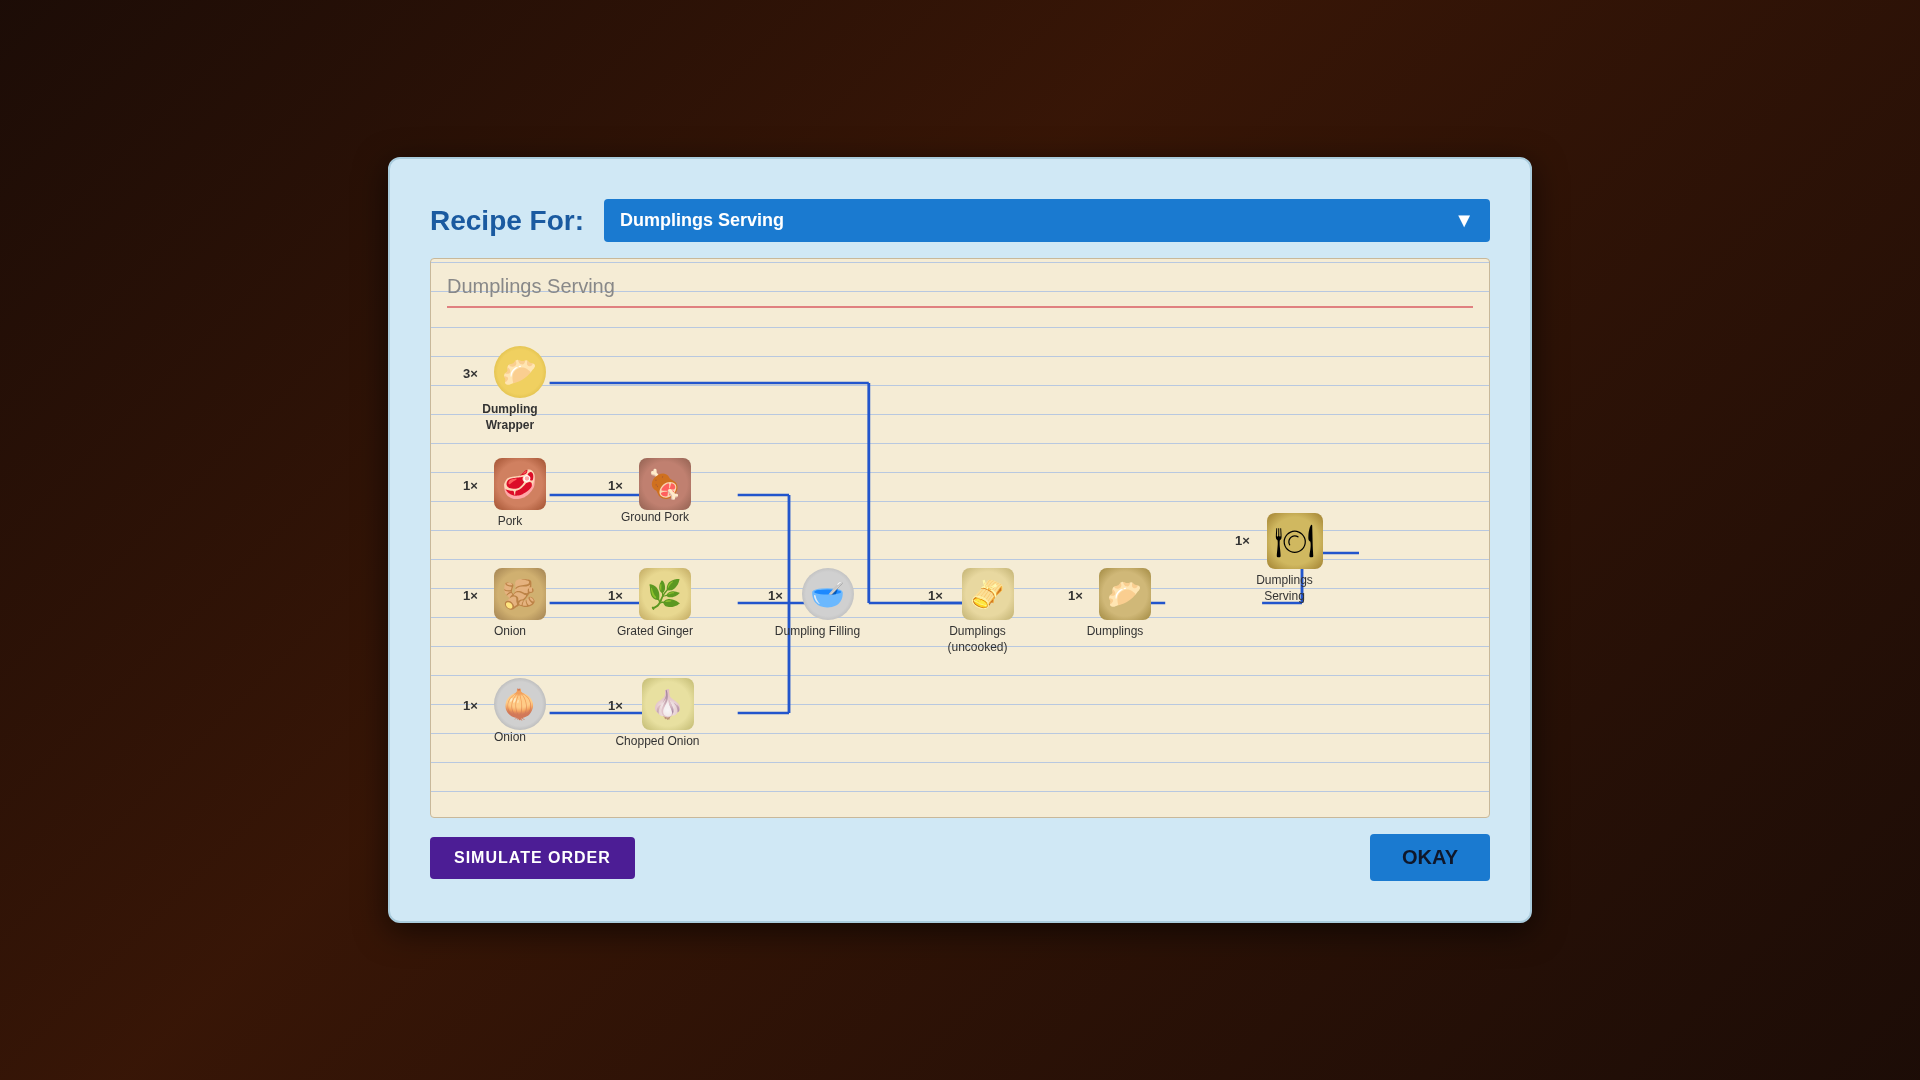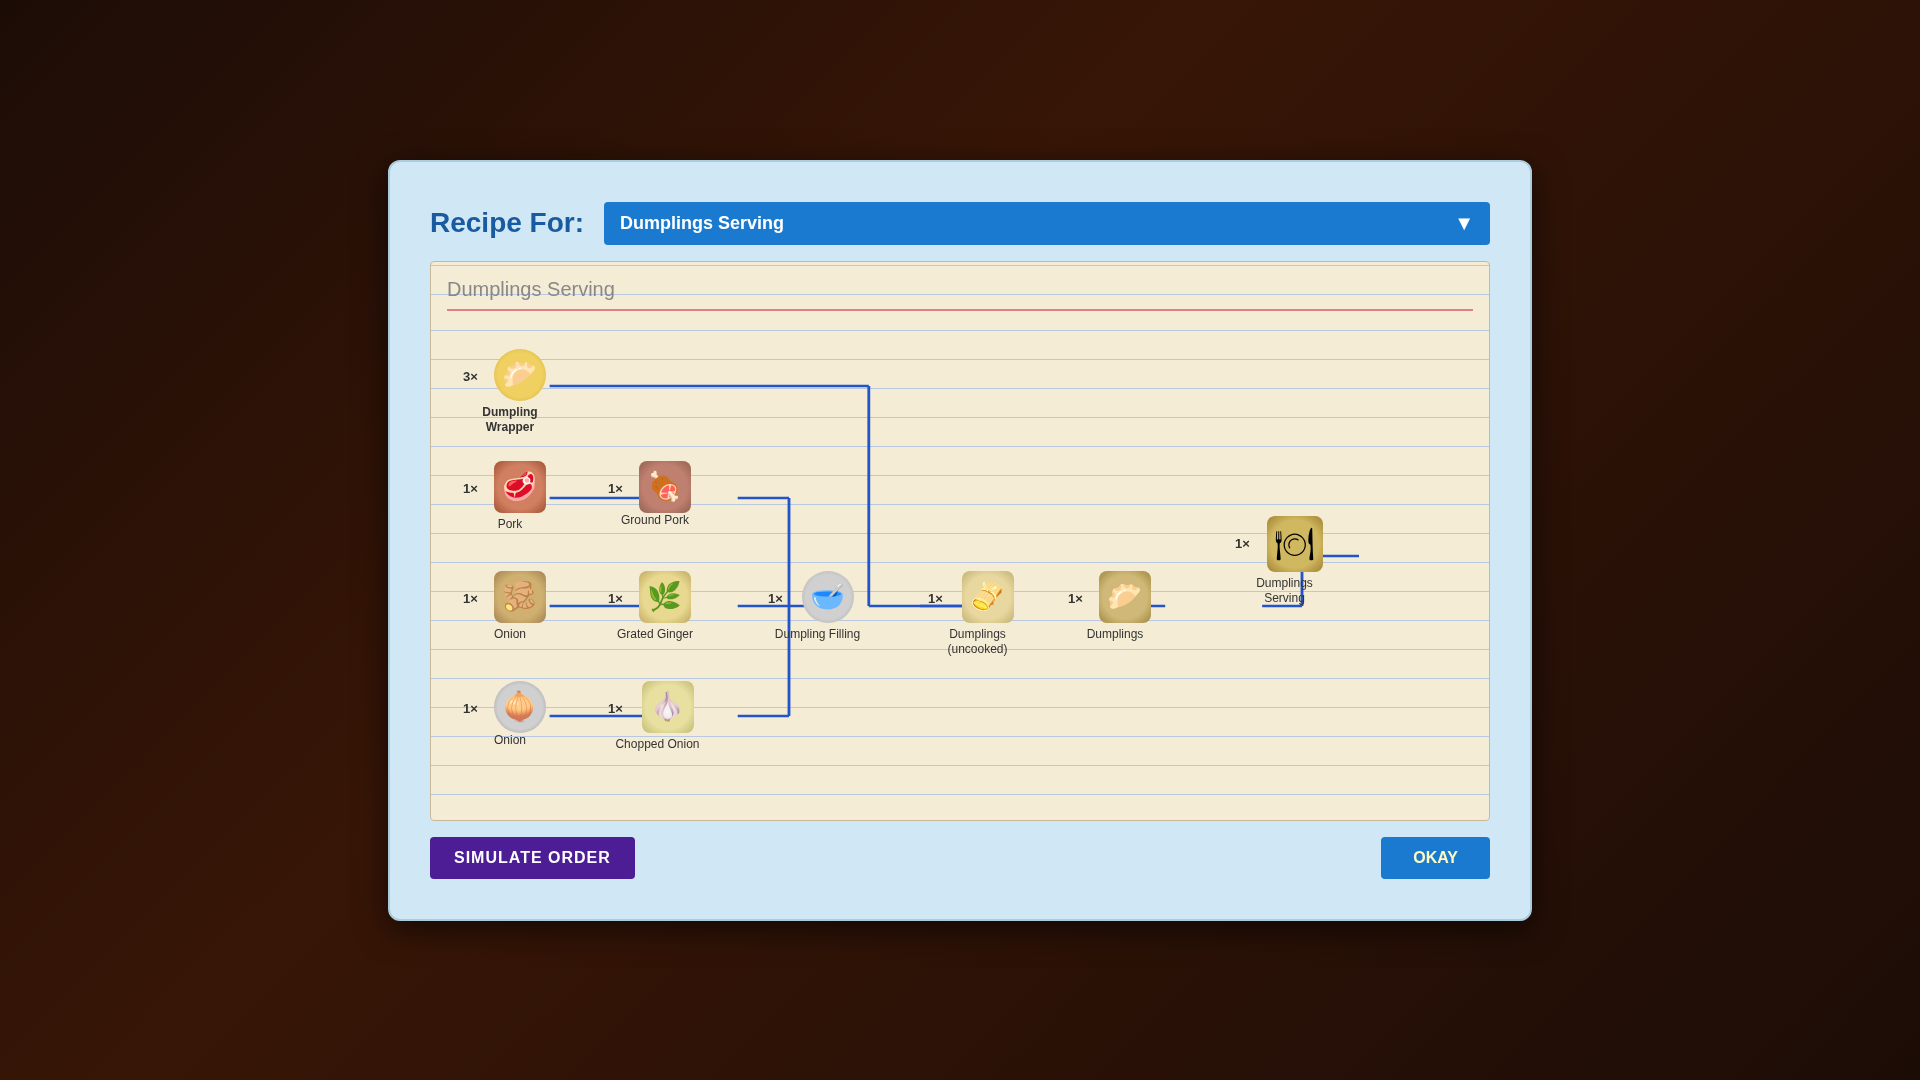--- a/index.html
+++ b/index.html
@@ -115,25 +115,25 @@
       border: none;
       border-radius: 4px;
       padding: 12px 24px;
       font-size: 16px;
       font-weight: bold;
       cursor: pointer;
       letter-spacing: 1px;
     }
     .okay-btn {
       background: #1a7ad0;
-      color: #fef9c3;
+      color: #0f172a;
       border: none;
       border-radius: 4px;
       padding: 12px 32px;
-      font-size: 16px;
+      font-size: 20px;
       font-weight: bold;
       cursor: pointer;
     }
   </style>
 </head>
 <body>
 
 <div class="bg-overlay"></div>
 
 <div class="dialog-backdrop">

